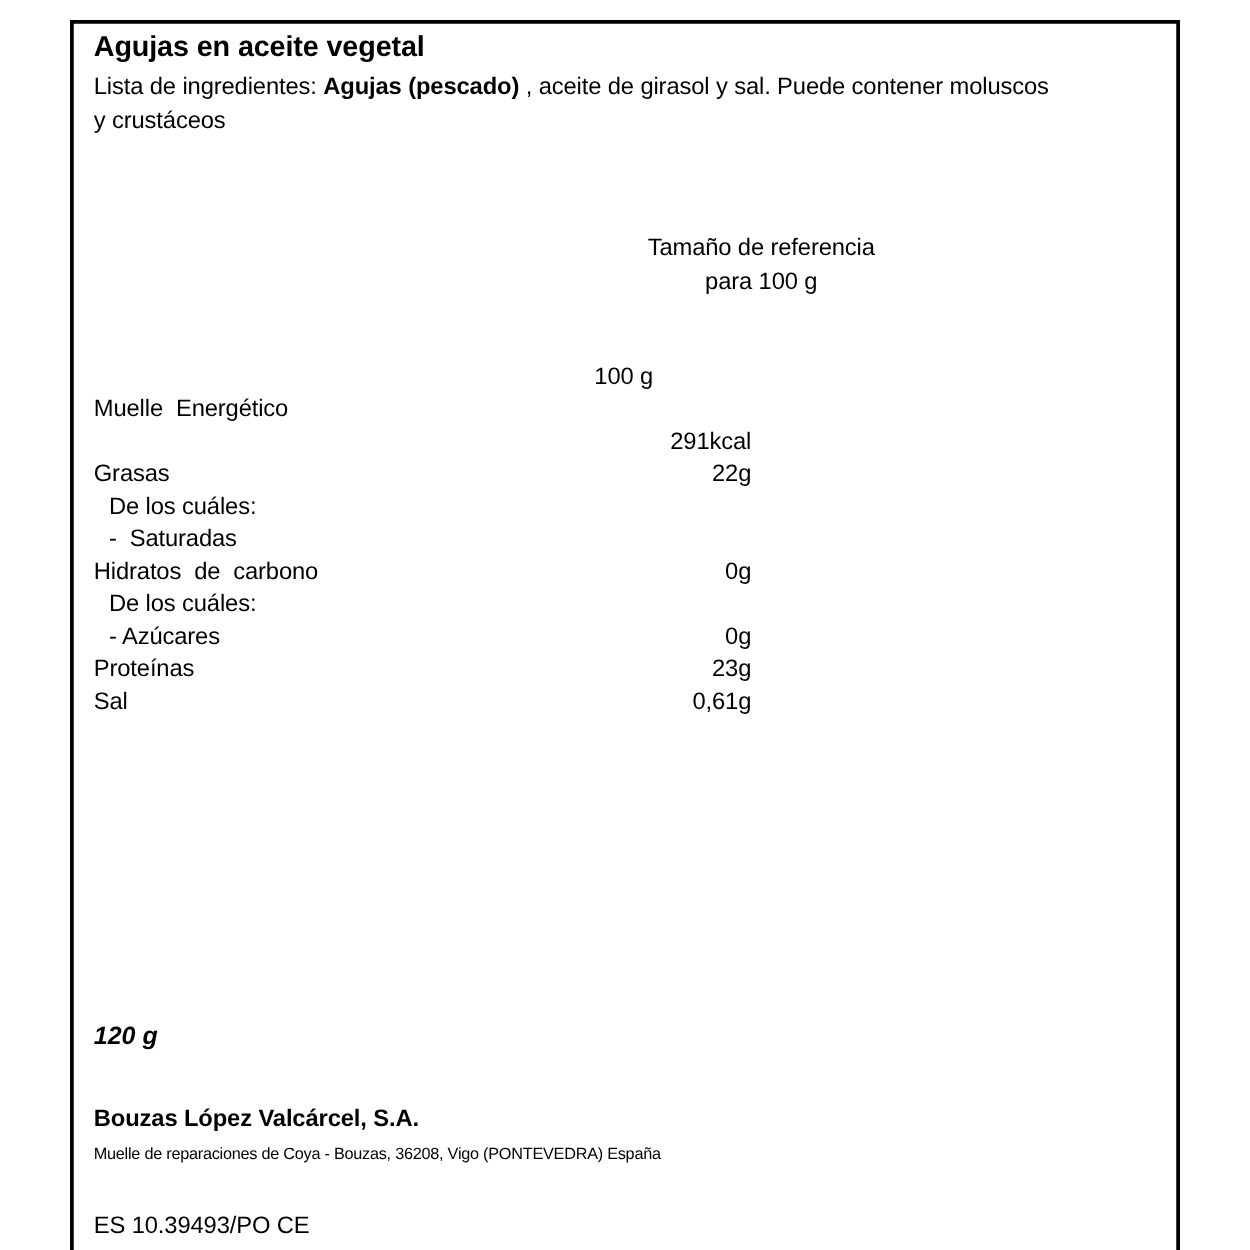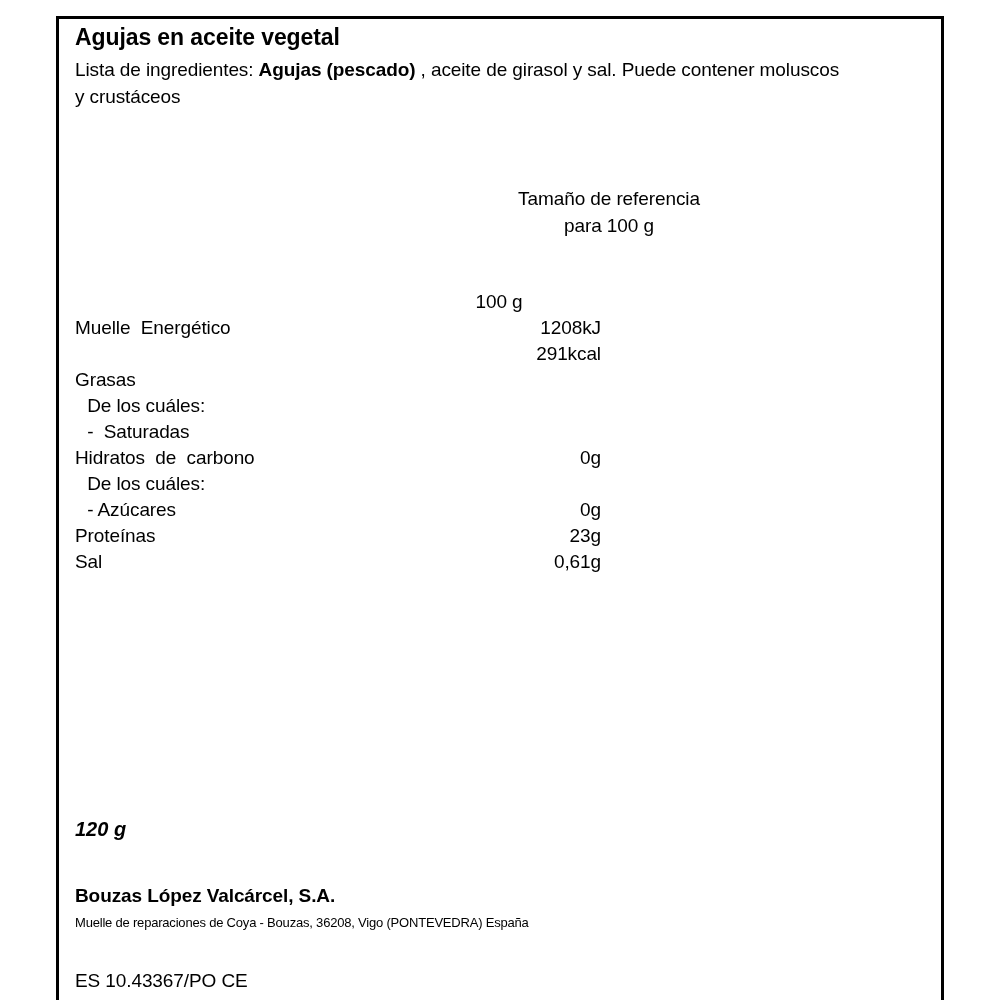--- a/index.html
+++ b/index.html
@@ -179,28 +179,28 @@
       <div>Tamaño de referencia</div>
       <div>para 100 g</div>
     </div>
 
     <div id="nutrition-table">
         <div class="nut-row">
           <div class="nut-value centered">100 g</div>
         </div>
         <div class="nut-row">
           <div class="nut-label">Muelle  Energético</div>
-          <div class="nut-value">1208kJ</div>
         </div>
         <div class="nut-row">
           <div class="nut-label"></div>
           <div class="nut-value">291kcal</div>
         </div>
         <div class="nut-row">
           <div class="nut-label">Grasas</div>
+          <div class="nut-value">22g</div>
         </div>
         <div class="nut-row">
           <div class="nut-label indent1"> De los cuáles:</div>
           <div class="nut-value"></div>
         </div>
         <div class="nut-row">
           <div class="nut-label indent2"> -  Saturadas</div>
         </div>
         <div class="nut-row">
           <div class="nut-label">Hidratos  de  carbono</div>
@@ -224,16 +224,16 @@
         </div>
       </div>
 
 
     <div class="net-weight">120 g</div>
 
     <div class="manufacturer-name">Bouzas López Valcárcel, S.A.</div>
 
     <div class="manufacturer-address">Muelle de reparaciones de Coya - Bouzas, 36208, Vigo (PONTEVEDRA) España</div>
 
-    <div class="health-mark">ES 10.43367/PO CE</div>
+    <div class="health-mark">ES 10.39493/PO CE</div>
 
   </div>
 </div>
 
 </body></html>

